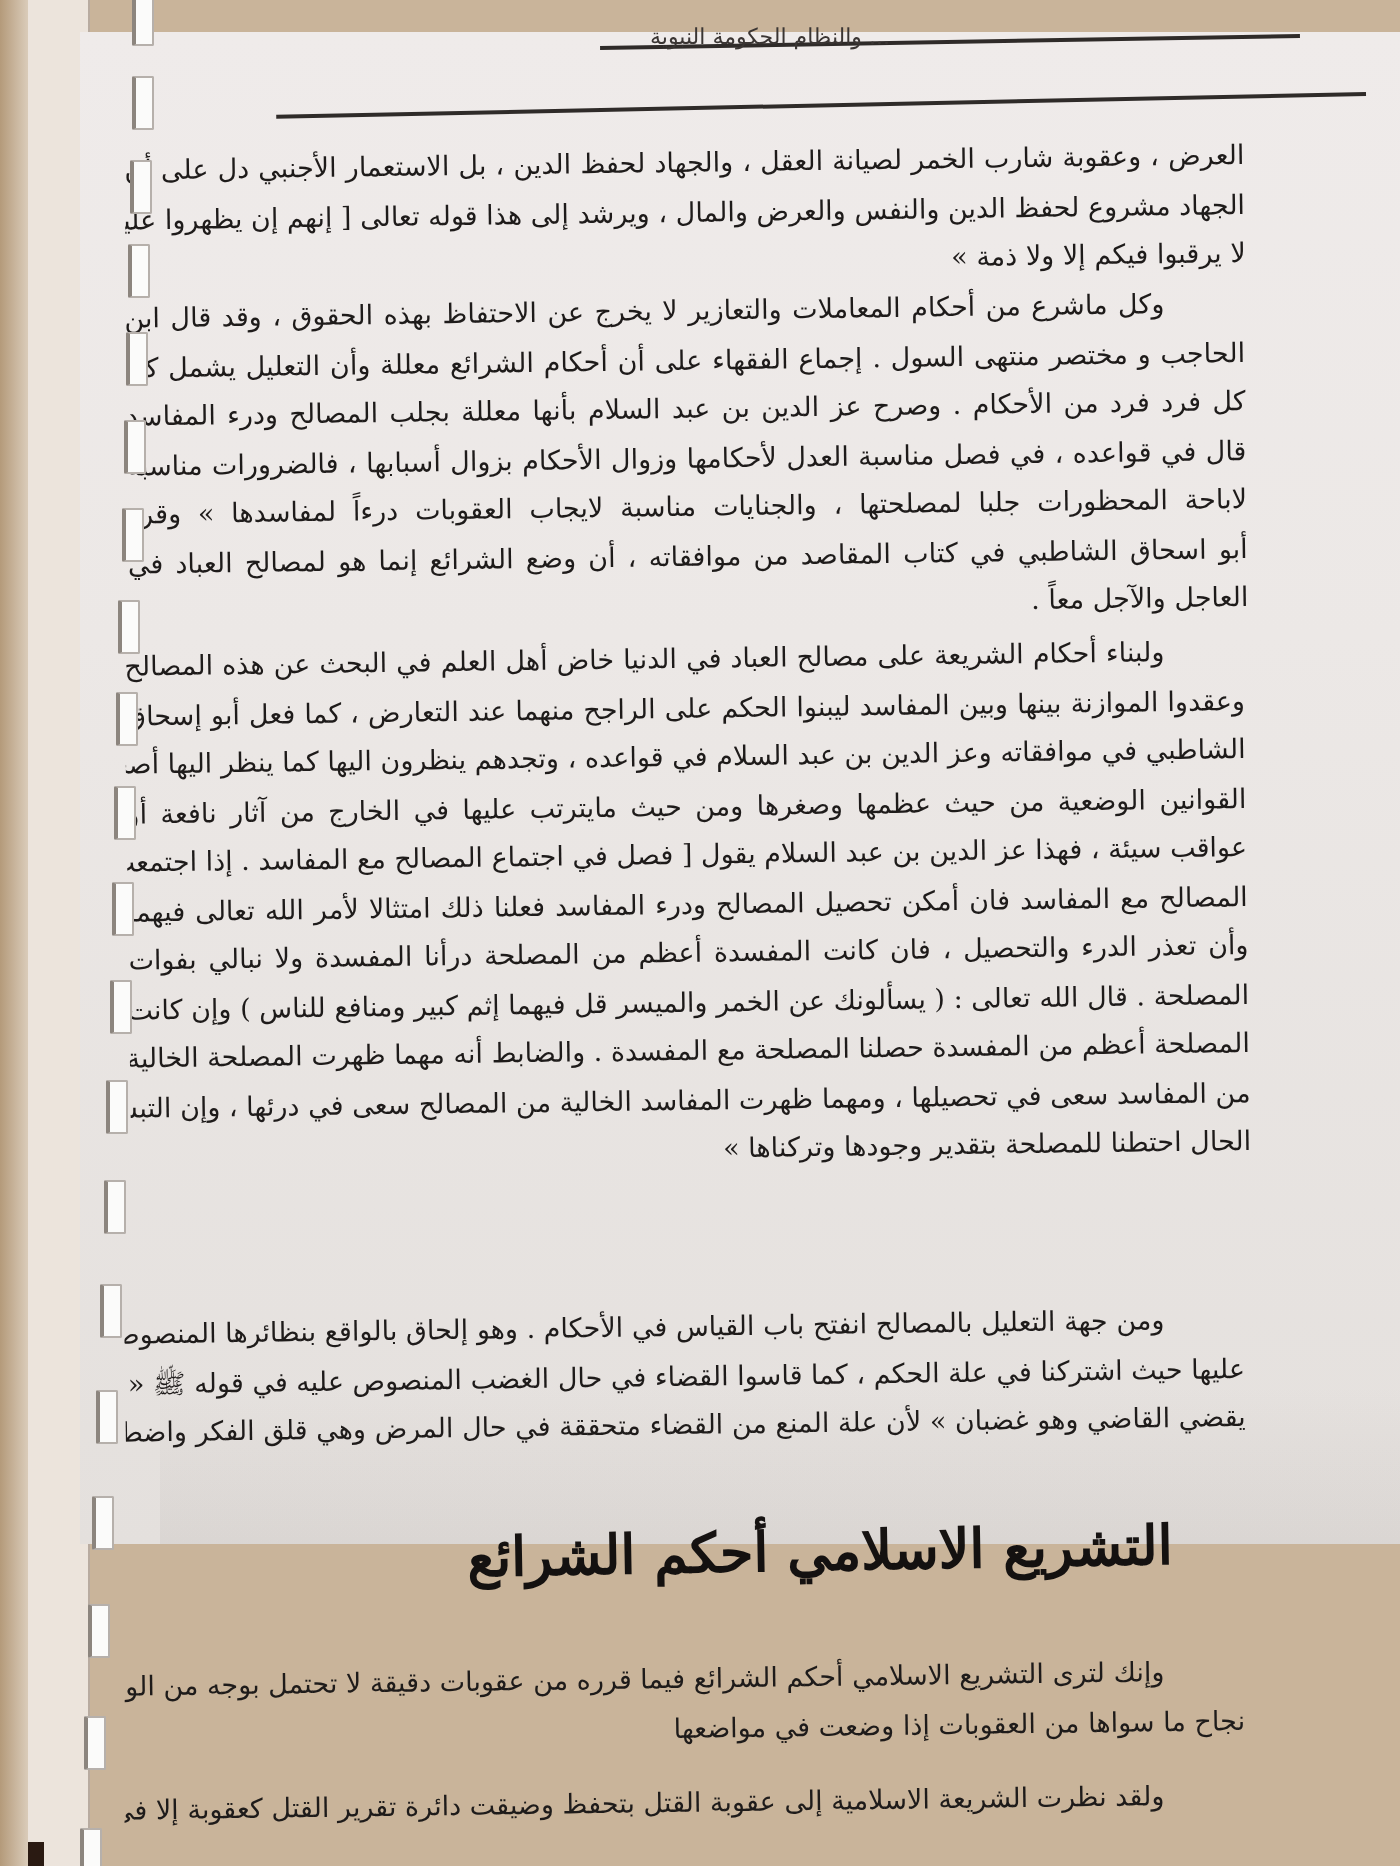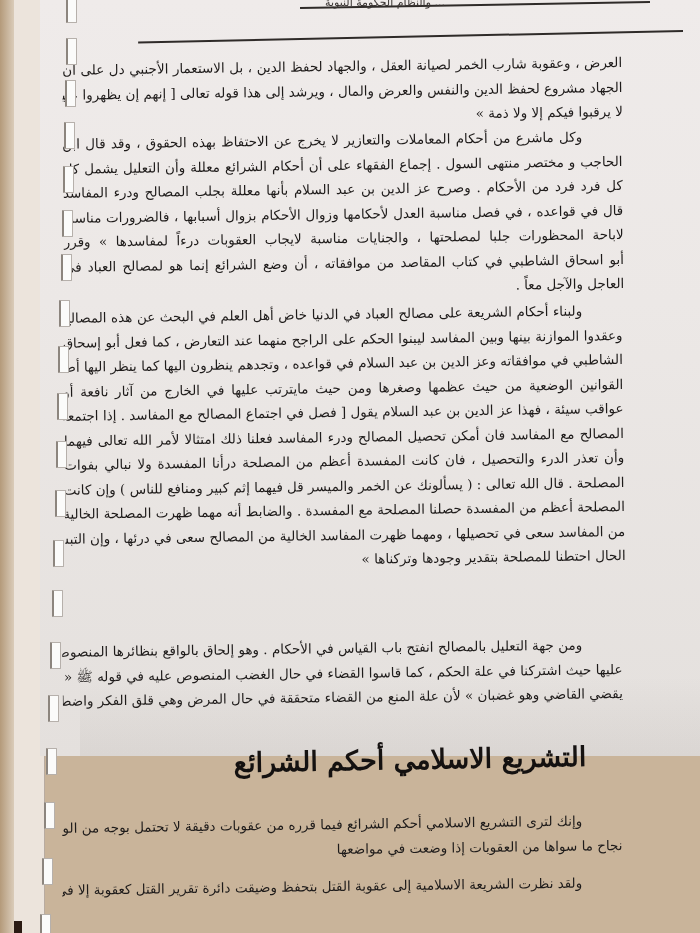--- a/index.html
+++ b/index.html
@@ -11,21 +11,21 @@
     .edge {
       position: absolute; left: 0; top: 0; width: 22px; height: 933px;
       background: linear-gradient(90deg, #b49a7a 0%, #d8c9b6 60%, #e6dcd0 100%);
     }
     .under-page {
       position: absolute; left: 14px; top: 0; width: 30px; height: 933px;
       background: #ece4dc;
       border-right: 1px solid #b8aba0;
     }
     .page {
-      position: absolute; left: 40px; top: 0; width: 660px; height: 756px;
+      position: absolute; left: 40px; top: 16px; width: 660px; height: 756px;
       background: linear-gradient(180deg, #efebea 0%, #ece8e6 40%, #e4e0dd 100%);
     }
     .holes { position: absolute; left: 14px; top: 0; width: 30px; height: 933px; }
     .hole {
       position: absolute; width: 8px; height: 25px;
       background: #fbfbfa;
       border: 1px solid #b6b0ab;
       border-left: 2px solid #8c857e;
       border-radius: 1px;
     }

